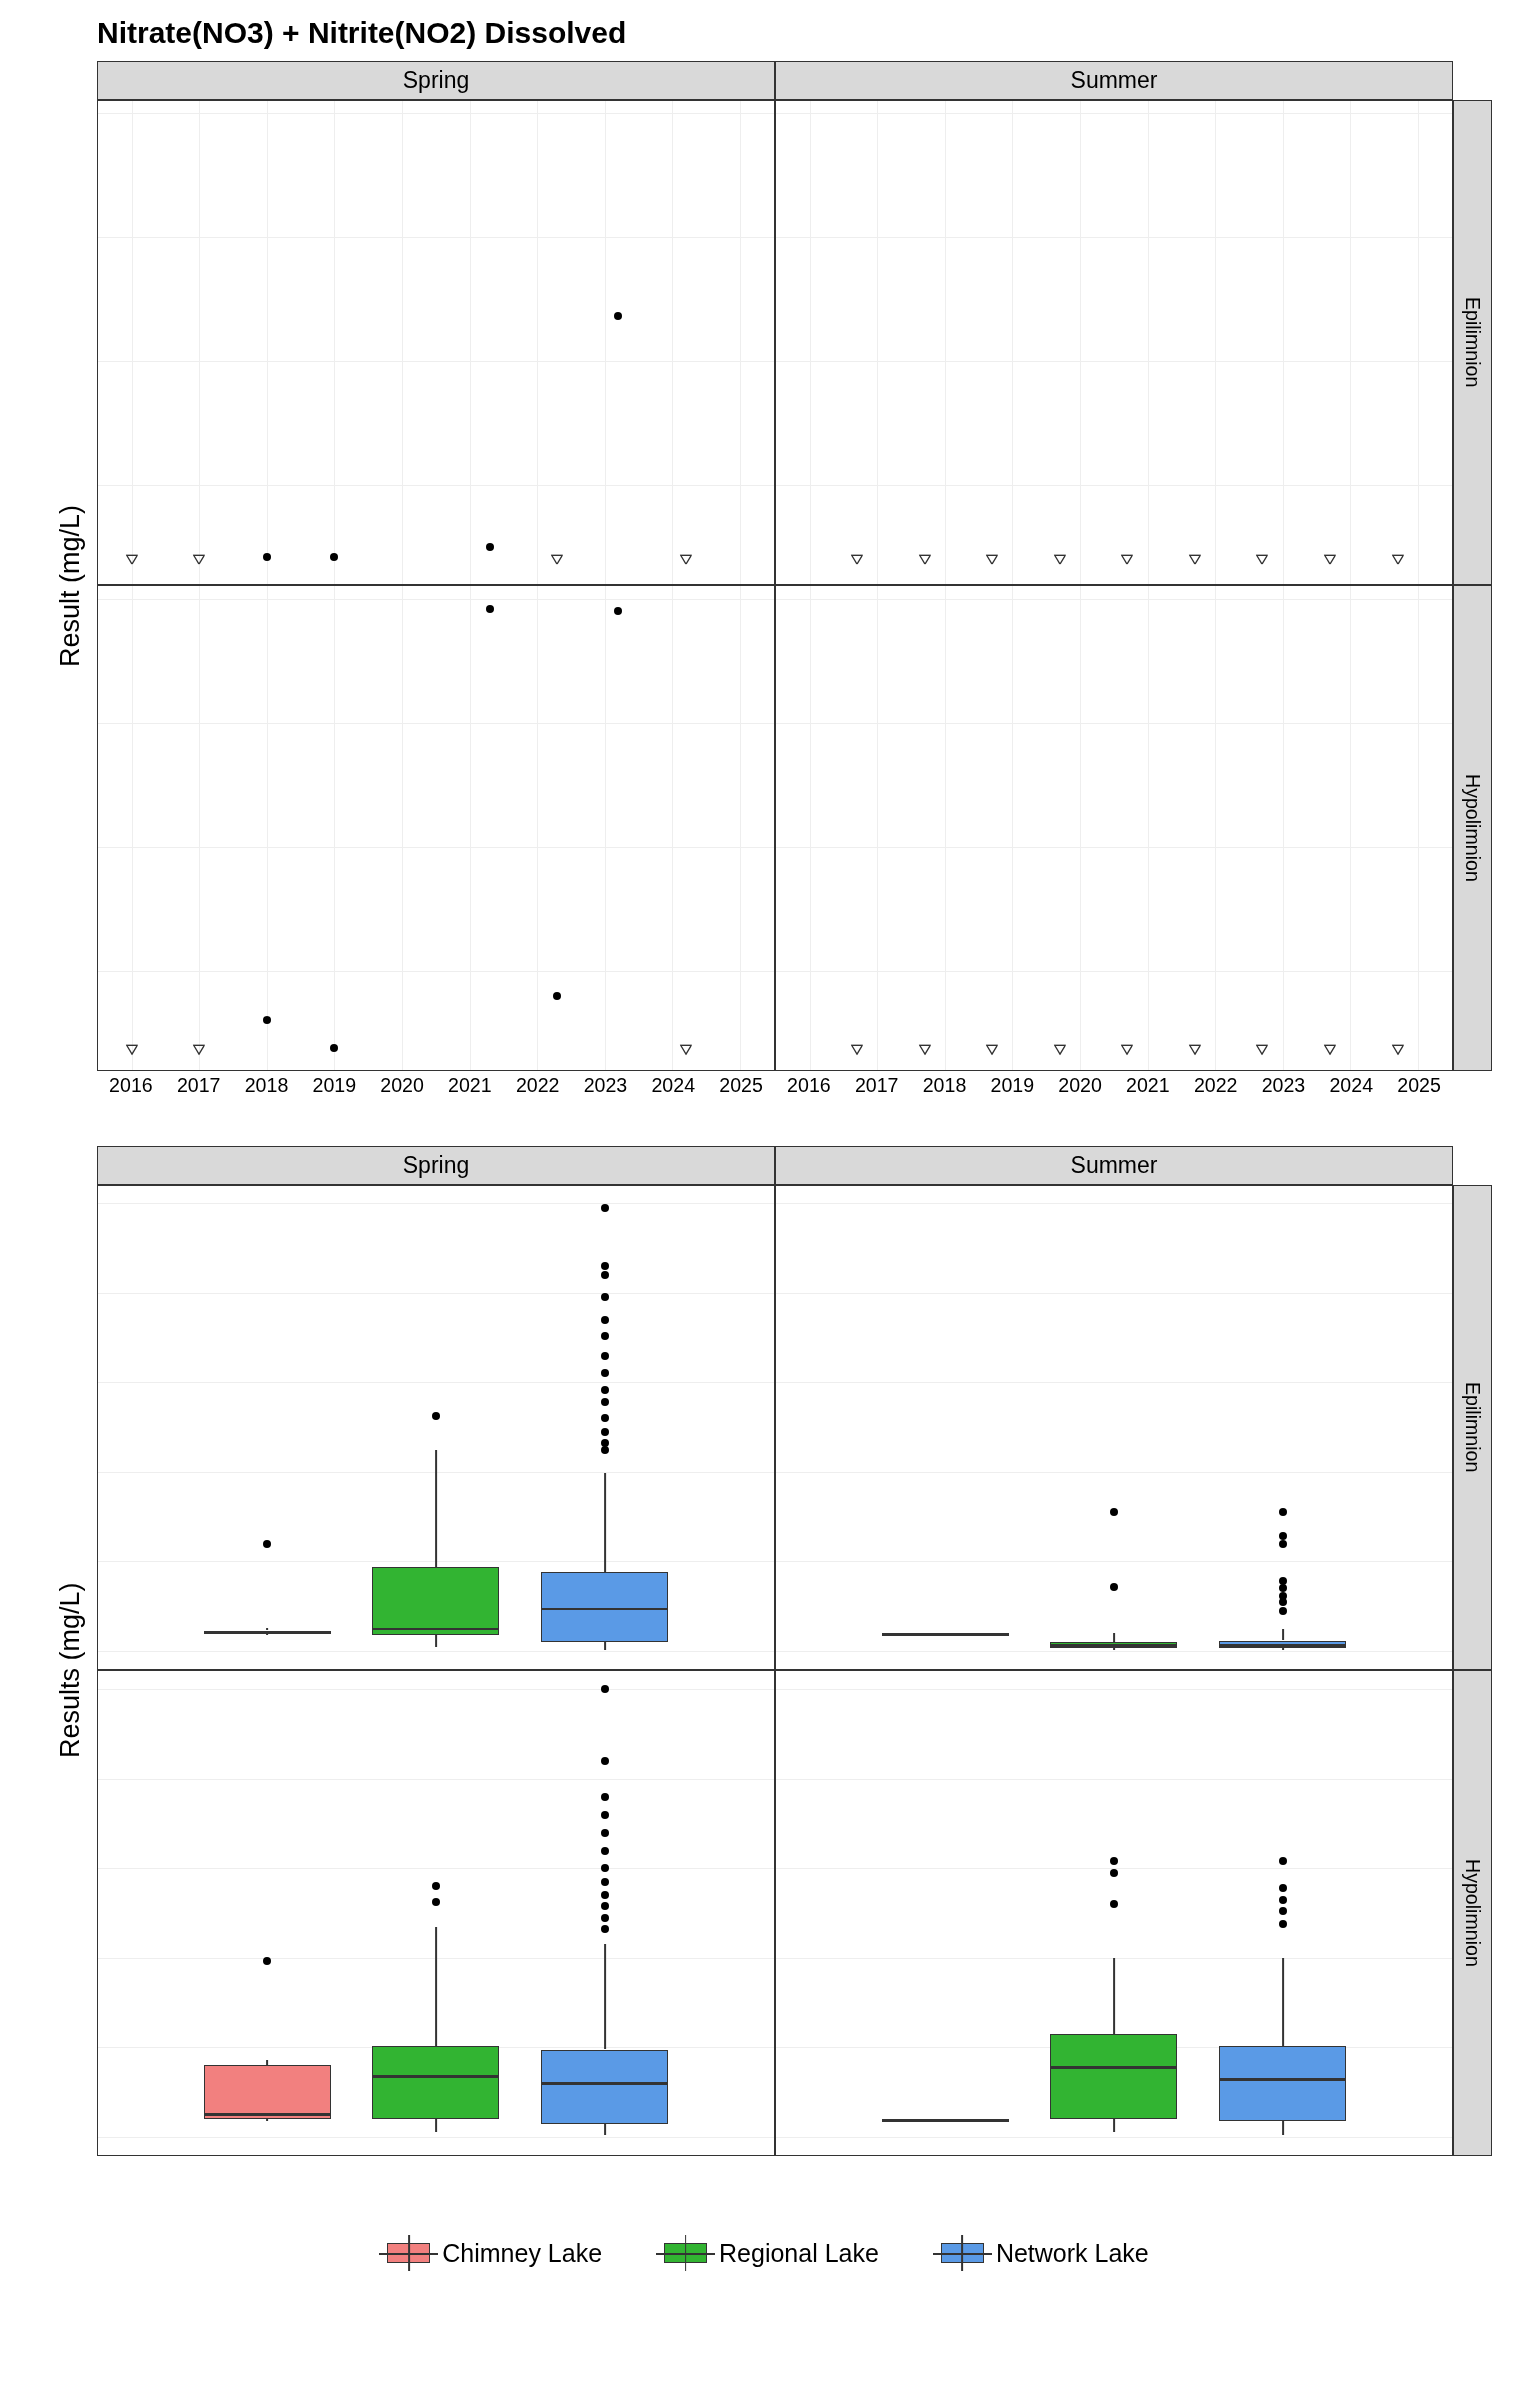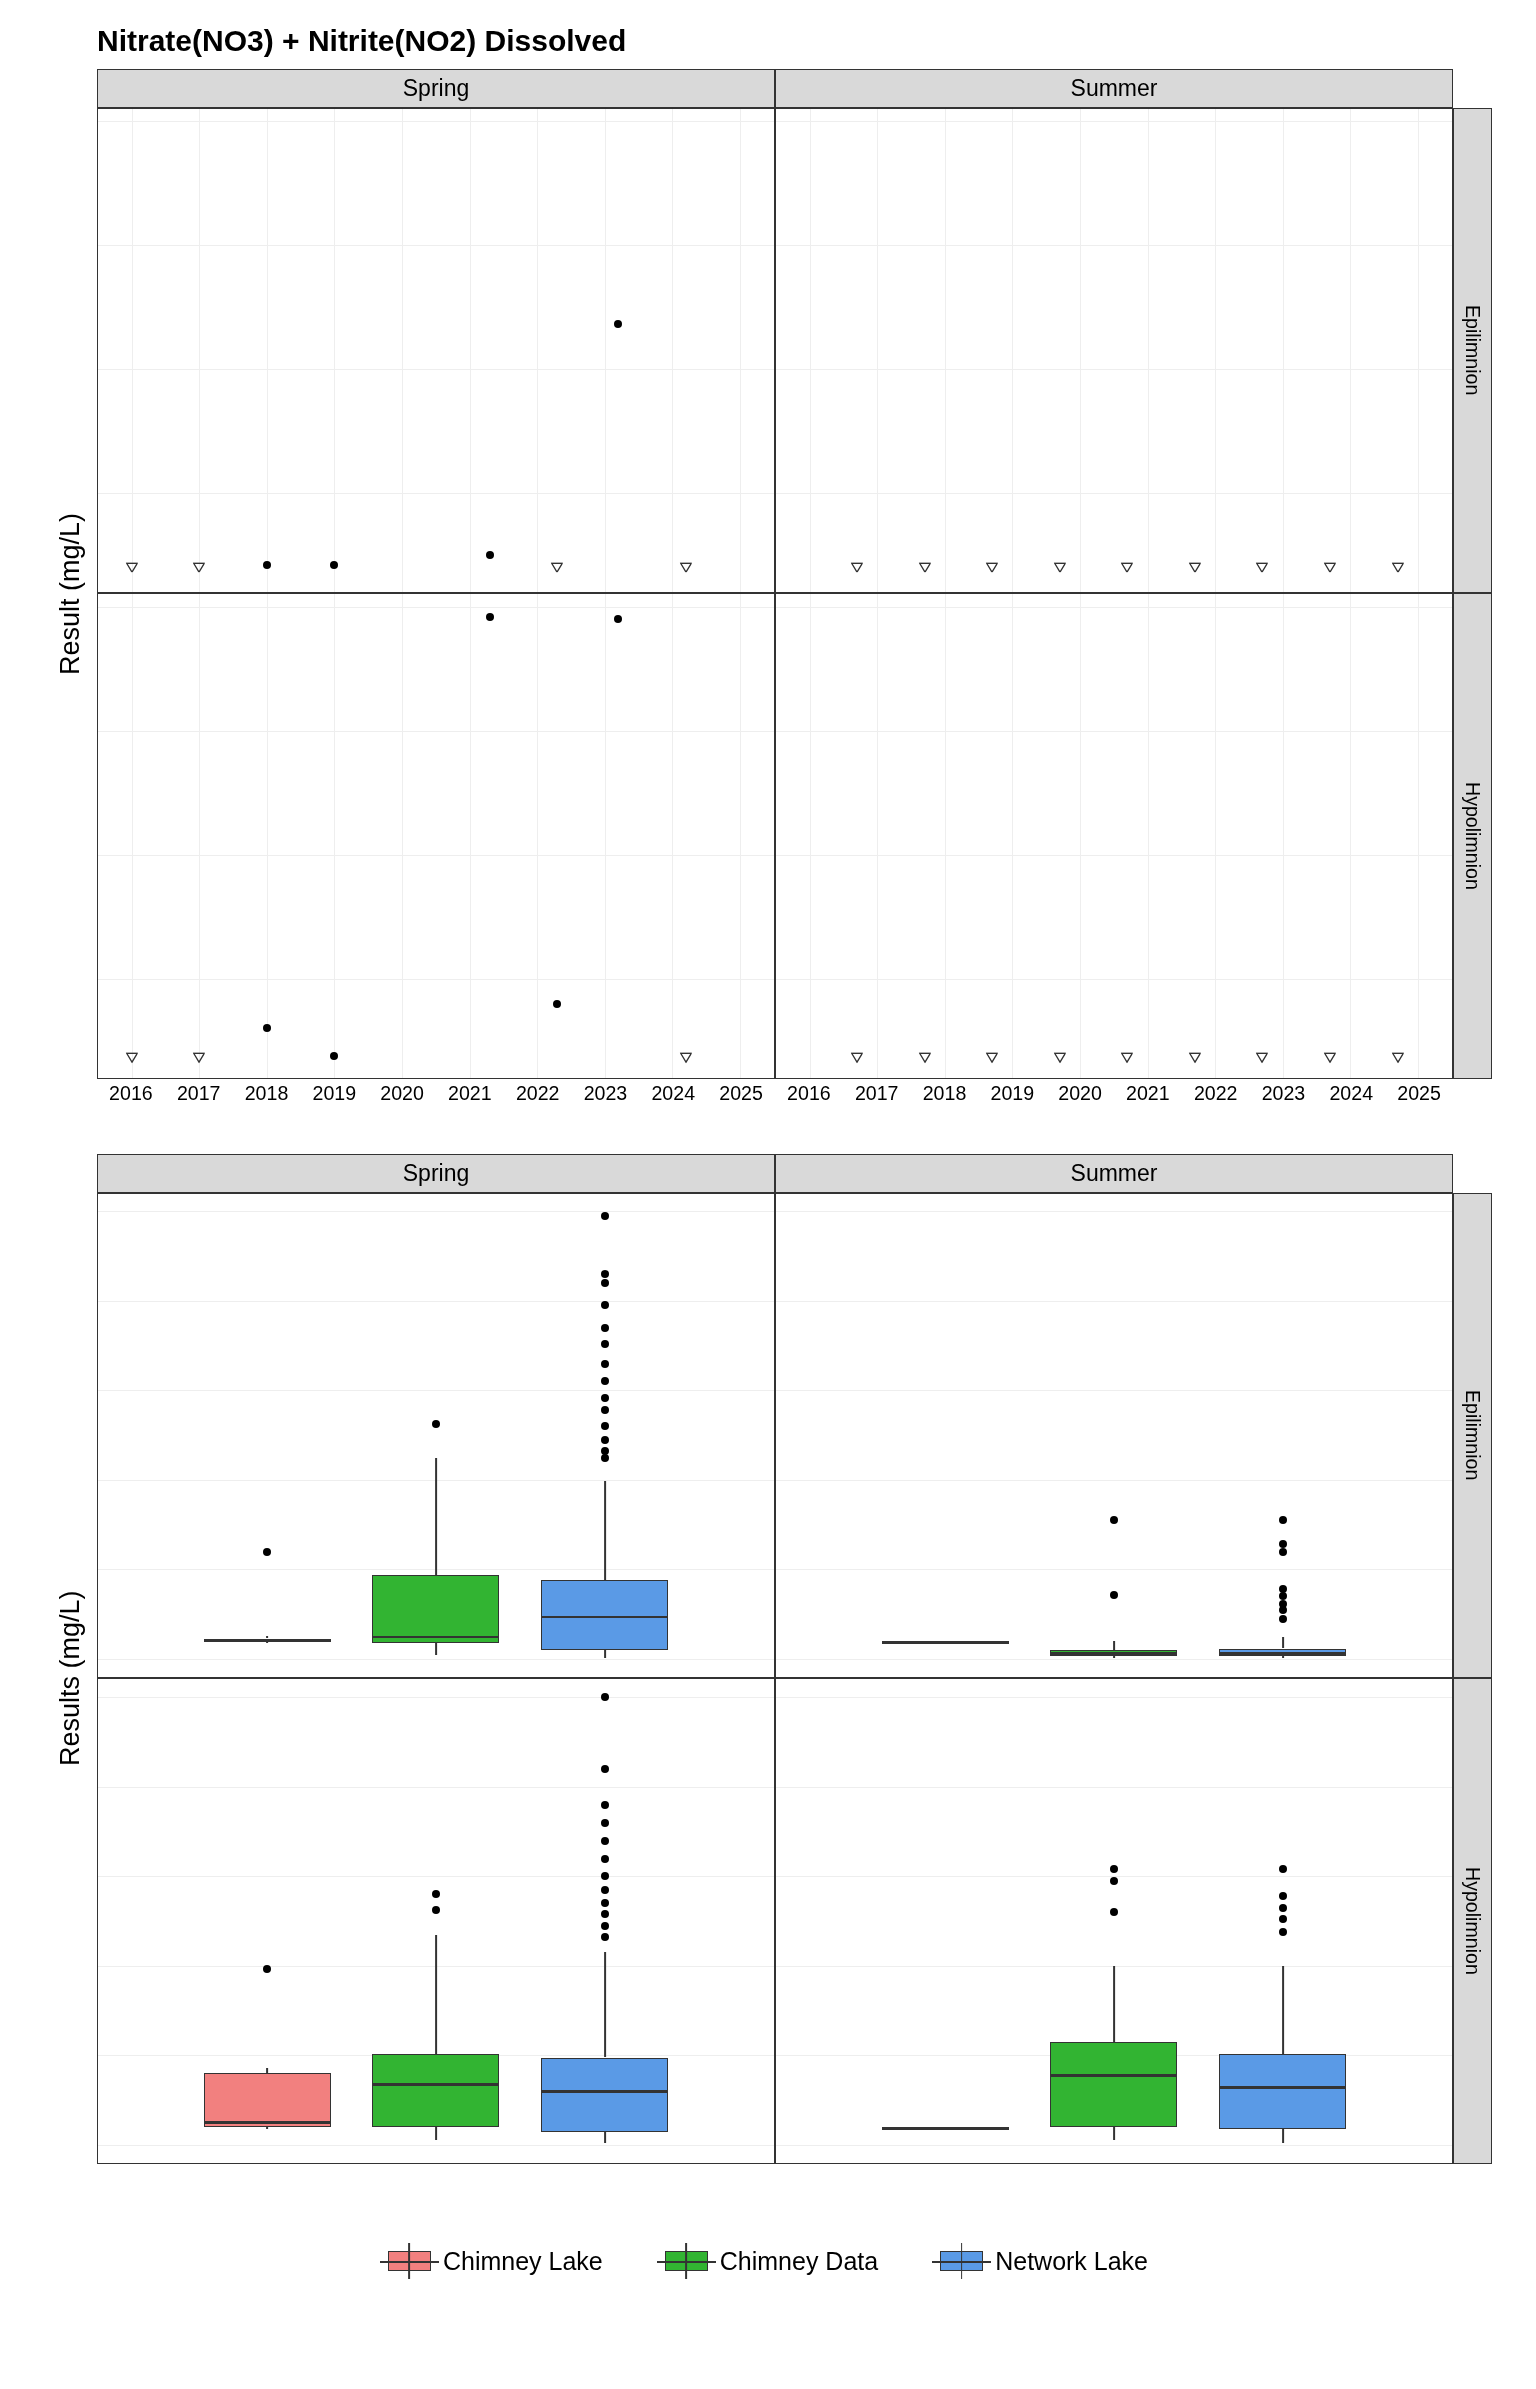--- a/index.html
+++ b/index.html
@@ -1,16 +1,16 @@
 <!DOCTYPE html>
 <html style="font-size:14.2px"><head>
 <meta charset="utf-8">
 <style>
   html,body{margin:0;padding:0;background:#fff;font-family:Arial,Helvetica,sans-serif;color:#000}
-  .page{width:1536px;height:2370px;position:relative;box-sizing:border-box;padding:24px 44px}
+  .page{width:1536px;height:2370px;position:relative;box-sizing:border-box;padding:16px 44px}
   .title{font-size:30px;margin:0 0 10.7px 53px}
   .grid{display:grid;grid-template-columns:53px 1fr 1fr 39px;grid-template-rows:39px 1fr 1fr 39px;position:relative}
   .grid.t{height:1049px;margin-bottom:36px}
   .grid.b{height:1049px}
   .ylab{grid-column:1;grid-row:2/4;writing-mode:vertical-rl;transform:rotate(180deg);display:flex;align-items:center;justify-content:center;font-size:27px}
   .colhdr{background:#d9d9d9;border:0.9px solid #333;display:flex;align-items:center;justify-content:center;font-size:23px}
   .c1{grid-column:2;grid-row:1}.c2{grid-column:3;grid-row:1}
   .rowhdr{background:#d9d9d9;border:0.9px solid #333;display:flex;align-items:center;justify-content:center;font-size:19.6px;writing-mode:vertical-rl}
   .r1{grid-column:4;grid-row:2}.r2{grid-column:4;grid-row:3}
   .panel{border:0.9px solid #333;position:relative;background:#fff;overflow:hidden}
@@ -411,21 +411,21 @@
     <div class="xaxis"></div>
   </div>
 
   <div class="legend">
     <div class="lg">
       <div class="lgsw" id="sw1" style="background: rgb(242, 128, 127);"></div>
       <span>Chimney Lake</span>
     </div>
     <div class="lg">
       <div class="lgsw" id="sw2" style="background: rgb(50, 180, 50);"></div>
-      <span>Chimney Data</span>
+      <span>Regional Lake</span>
     </div>
     <div class="lg">
       <div class="lgsw" id="sw3" style="background: rgb(90, 154, 230);"></div>
       <span>Network Lake</span>
     </div>
   </div>
 
 </div>
 
 

